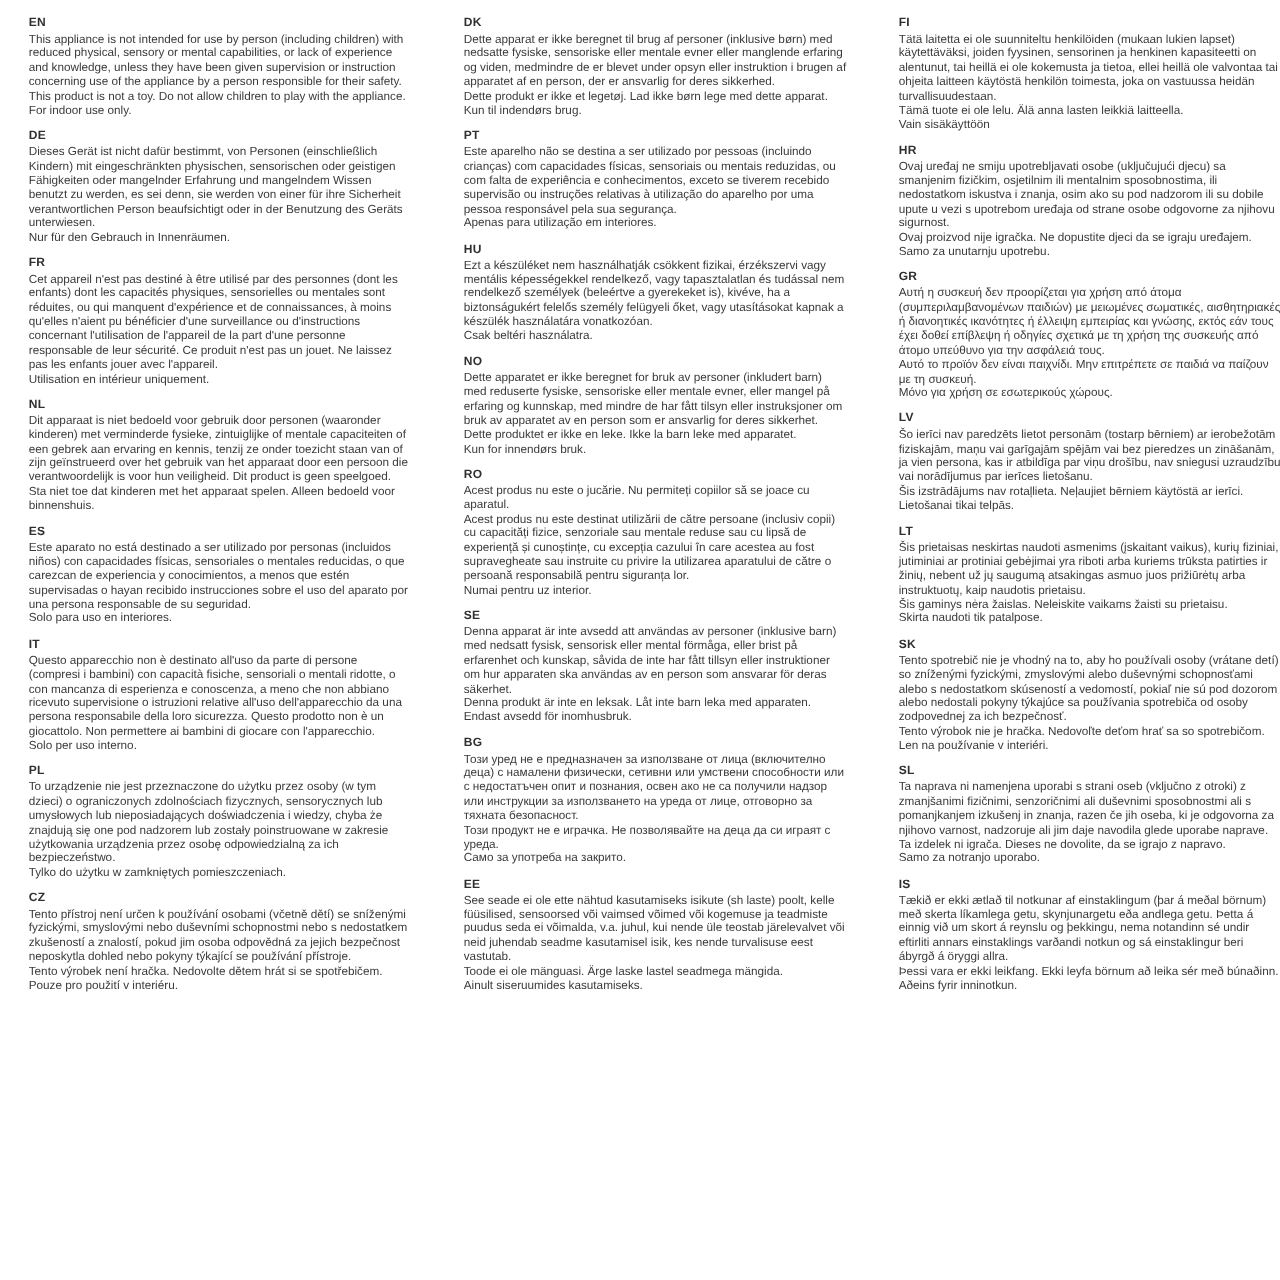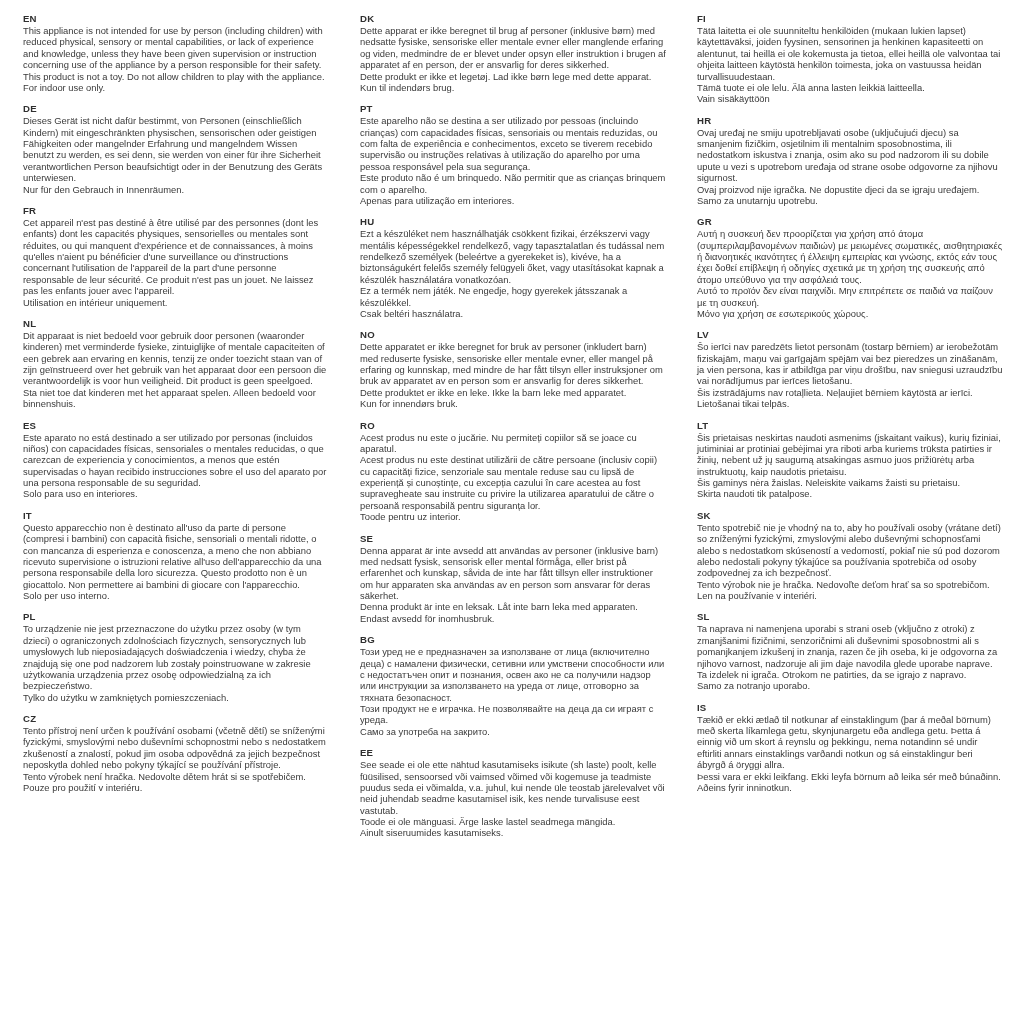--- a/index.html
+++ b/index.html
@@ -7,21 +7,21 @@
     width: 1024px; height: 1024px; overflow: hidden;
     font-family: "Liberation Sans", sans-serif;
     color: #3a3a3a;
     -webkit-font-smoothing: antialiased;
   }
   .page {
     box-sizing: border-box;
     width: 1024px; height: 1024px;
     padding: 13px 24px 8px 23px;
     display: flex;
-    gap: 31px;
+    gap: 42px;
     background: #ffffff;
   }
   .col { width: 306px; flex: 0 0 306px; }
   .lang-section { margin: 0 0 10px 0; }
   .lang-code {
     font-size: 9.6px;
     font-weight: bold;
     color: #2f2f2f;
     margin: 0 0 1px 0;
     letter-spacing: 0.2px;
@@ -91,43 +91,41 @@
   <section class="lang-section">
     <h2 class="lang-code">DK</h2>
   <p class="lang-text">Dette apparat er ikke beregnet til brug af personer (inklusive børn) med nedsatte fysiske, sensoriske eller mentale evner eller manglende erfaring og viden, medmindre de er blevet under opsyn eller instruktion i brugen af apparatet af en person, der er ansvarlig for deres sikkerhed.</p>
         <p class="lang-text">Dette produkt er ikke et legetøj. Lad ikke børn lege med dette apparat.</p>
         <p class="lang-text">Kun til indendørs brug.</p>
       </section>
 
   <section class="lang-section">
     <h2 class="lang-code">PT</h2>
   <p class="lang-text">Este aparelho não se destina a ser utilizado por pessoas (incluindo crianças) com capacidades físicas, sensoriais ou mentais reduzidas, ou com falta de experiência e conhecimentos, exceto se tiverem recebido supervisão ou instruções relativas à utilização do aparelho por uma pessoa responsável pela sua segurança.</p>
-        <p class="lang-text">Este produto não é um brinquedo. Não permitir que as crianças brinquem com o aparelho.</p>
         <p class="lang-text">Apenas para utilização em interiores.</p>
       </section>
 
   <section class="lang-section">
     <h2 class="lang-code">HU</h2>
   <p class="lang-text">Ezt a készüléket nem használhatják csökkent fizikai, érzékszervi vagy mentális képességekkel rendelkező, vagy tapasztalatlan és tudással nem rendelkező személyek (beleértve a gyerekeket is), kivéve, ha a biztonságukért felelős személy felügyeli őket, vagy utasításokat kapnak a készülék használatára vonatkozóan.</p>
-        <p class="lang-text">Ez a termék nem játék. Ne engedje, hogy gyerekek játsszanak a készülékkel.</p>
         <p class="lang-text">Csak beltéri használatra.</p>
       </section>
 
   <section class="lang-section">
     <h2 class="lang-code">NO</h2>
   <p class="lang-text">Dette apparatet er ikke beregnet for bruk av personer (inkludert barn) med reduserte fysiske, sensoriske eller mentale evner, eller mangel på erfaring og kunnskap, med mindre de har fått tilsyn eller instruksjoner om bruk av apparatet av en person som er ansvarlig for deres sikkerhet.</p>
         <p class="lang-text">Dette produktet er ikke en leke. Ikke la barn leke med apparatet.</p>
         <p class="lang-text">Kun for innendørs bruk.</p>
       </section>
 
   <section class="lang-section">
     <h2 class="lang-code">RO</h2>
   <p class="lang-text">Acest produs nu este o jucărie. Nu permiteți copiilor să se joace cu aparatul.</p>
         <p class="lang-text">Acest produs nu este destinat utilizării de către persoane (inclusiv copii) cu capacități fizice, senzoriale sau mentale reduse sau cu lipsă de experiență și cunoștințe, cu excepția cazului în care acestea au fost supravegheate sau instruite cu privire la utilizarea aparatului de către o persoană responsabilă pentru siguranța lor.</p>
-        <p class="lang-text">Toode pentru uz interior.</p>
+        <p class="lang-text">Numai pentru uz interior.</p>
       </section>
 
   <section class="lang-section">
     <h2 class="lang-code">SE</h2>
   <p class="lang-text">Denna apparat är inte avsedd att användas av personer (inklusive barn) med nedsatt fysisk, sensorisk eller mental förmåga, eller brist på erfarenhet och kunskap, såvida de inte har fått tillsyn eller instruktioner om hur apparaten ska användas av en person som ansvarar för deras säkerhet.</p>
         <p class="lang-text">Denna produkt är inte en leksak. Låt inte barn leka med apparaten.</p>
         <p class="lang-text">Endast avsedd för inomhusbruk.</p>
       </section>
 
   <section class="lang-section">
@@ -183,21 +181,21 @@
   <section class="lang-section">
     <h2 class="lang-code">SK</h2>
   <p class="lang-text">Tento spotrebič nie je vhodný na to, aby ho používali osoby (vrátane detí) so zníženými fyzickými, zmyslovými alebo duševnými schopnosťami alebo s nedostatkom skúseností a vedomostí, pokiaľ nie sú pod dozorom alebo nedostali pokyny týkajúce sa používania spotrebiča od osoby zodpovednej za ich bezpečnosť.</p>
         <p class="lang-text">Tento výrobok nie je hračka. Nedovoľte deťom hrať sa so spotrebičom.</p>
         <p class="lang-text">Len na používanie v interiéri.</p>
       </section>
 
   <section class="lang-section">
     <h2 class="lang-code">SL</h2>
   <p class="lang-text">Ta naprava ni namenjena uporabi s strani oseb (vključno z otroki) z zmanjšanimi fizičnimi, senzoričnimi ali duševnimi sposobnostmi ali s pomanjkanjem izkušenj in znanja, razen če jih oseba, ki je odgovorna za njihovo varnost, nadzoruje ali jim daje navodila glede uporabe naprave.</p>
-        <p class="lang-text">Ta izdelek ni igrača. Otrokom ne patirties, da se igrajo z napravo.</p>
+        <p class="lang-text">Ta izdelek ni igrača. Dieses ne dovolite, da se igrajo z napravo.</p>
         <p class="lang-text">Samo za notranjo uporabo.</p>
       </section>
 
   <section class="lang-section">
     <h2 class="lang-code">IS</h2>
   <p class="lang-text">Tækið er ekki ætlað til notkunar af einstaklingum (þar á meðal börnum) með skerta líkamlega getu, skynjunargetu eða andlega getu. Þetta á einnig við um skort á reynslu og þekkingu, nema notandinn sé undir eftirliti annars einstaklings varðandi notkun og sá einstaklingur beri ábyrgð á öryggi allra.</p>
         <p class="lang-text">Þessi vara er ekki leikfang. Ekki leyfa börnum að leika sér með búnaðinn.</p>
         <p class="lang-text">Aðeins fyrir inninotkun.</p>
       </section>
 </div>

